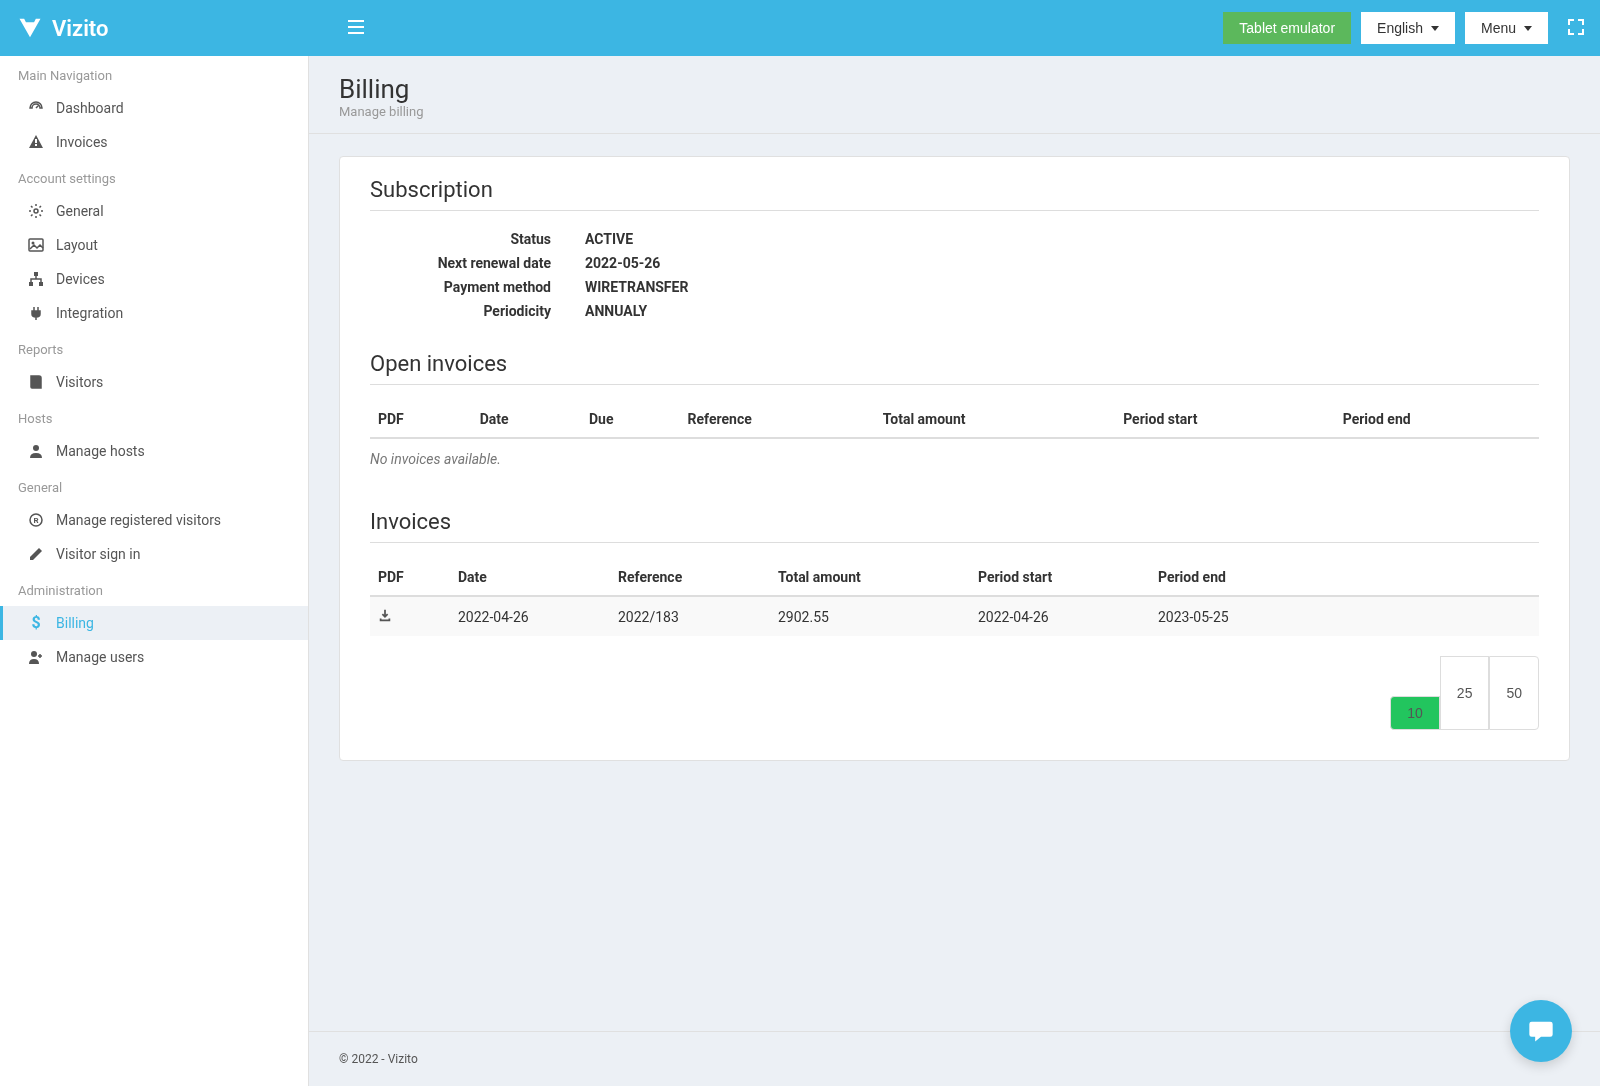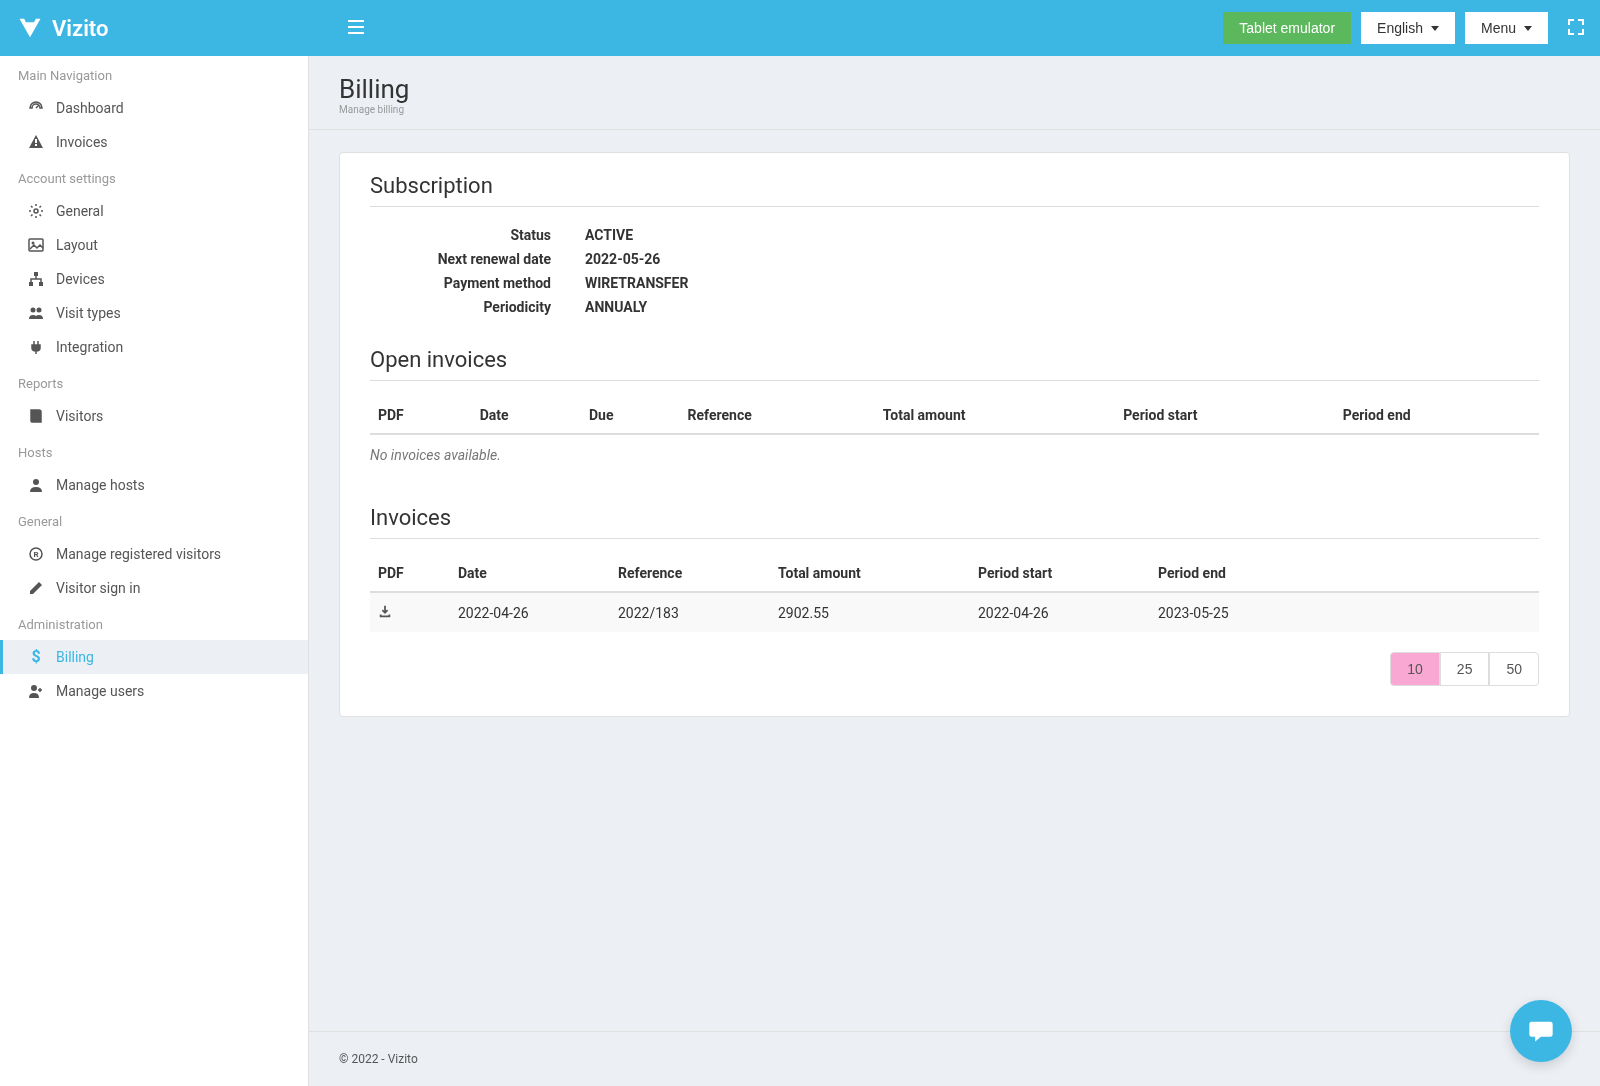--- a/index.html
+++ b/index.html
@@ -149,21 +149,21 @@
       background: #ecf0f5;
     }
     
     .page-title {
       font-size: 26px;
       font-weight: 400;
       color: #333;
     }
     
     .page-subtitle {
-      font-size: 10px;
+      font-size: 13px;
       color: #999;
     }
     
     .content-body {
       padding: 22px 30px;
       flex: 1;
     }
     
     .panel {
       background: white;
@@ -253,21 +253,22 @@
     
     .page-btn:first-child {
       border-radius: 4px 0 0 4px;
     }
     
     .page-btn:last-child {
       border-radius: 0 4px 4px 0;
     }
     
     .page-btn.active {
-      background: #f9a8d4;
+      background: #22c55e;
+      margin-top: 40px;
     }
     
     .footer {
       padding: 20px 30px;
       border-top: 1px solid #e0e0e0;
       background: #ecf0f5;
       color: #555;
       font-size: 12px;
     }
     
@@ -377,30 +378,20 @@
       <svg width="16" height="16" viewBox="0 0 16 16">
           <rect x="6" y="1" width="4" height="4" fill="currentColor"></rect>
           <rect x="1" y="11" width="4" height="4" fill="currentColor"></rect>
           <rect x="11" y="11" width="4" height="4" fill="currentColor"></rect>
           <path d="M8 5 L8 8 M3 11 L3 8 L13 8 L13 11" stroke="currentColor" stroke-width="1.5" fill="none"></path>
         </svg>
     </span>
     <span>Devices</span>
   </div>
 
-  <div class="sidebar-item">
-    <span class="icon">
-      <svg width="16" height="16" viewBox="0 0 16 16">
-          <circle cx="5" cy="5" r="2.5" fill="currentColor"></circle>
-          <circle cx="11" cy="5" r="2.5" fill="currentColor"></circle>
-          <path d="M1 14 Q1 10 5 10 Q9 10 9 14 M7 14 Q7 10 11 10 Q15 10 15 14" fill="currentColor"></path>
-        </svg>
-    </span>
-    <span>Visit types</span>
-  </div>
 
   <div class="sidebar-item">
     <span class="icon">
       <svg width="16" height="16" viewBox="0 0 16 16">
           <path d="M6 2 L6 6 M10 2 L10 6 M4 6 L12 6 L12 9 Q12 12 8 12 Q4 12 4 9 Z M8 12 L8 15" stroke="currentColor" stroke-width="1.5" fill="currentColor"></path>
         </svg>
     </span>
     <span>Integration</span>
   </div>
 

